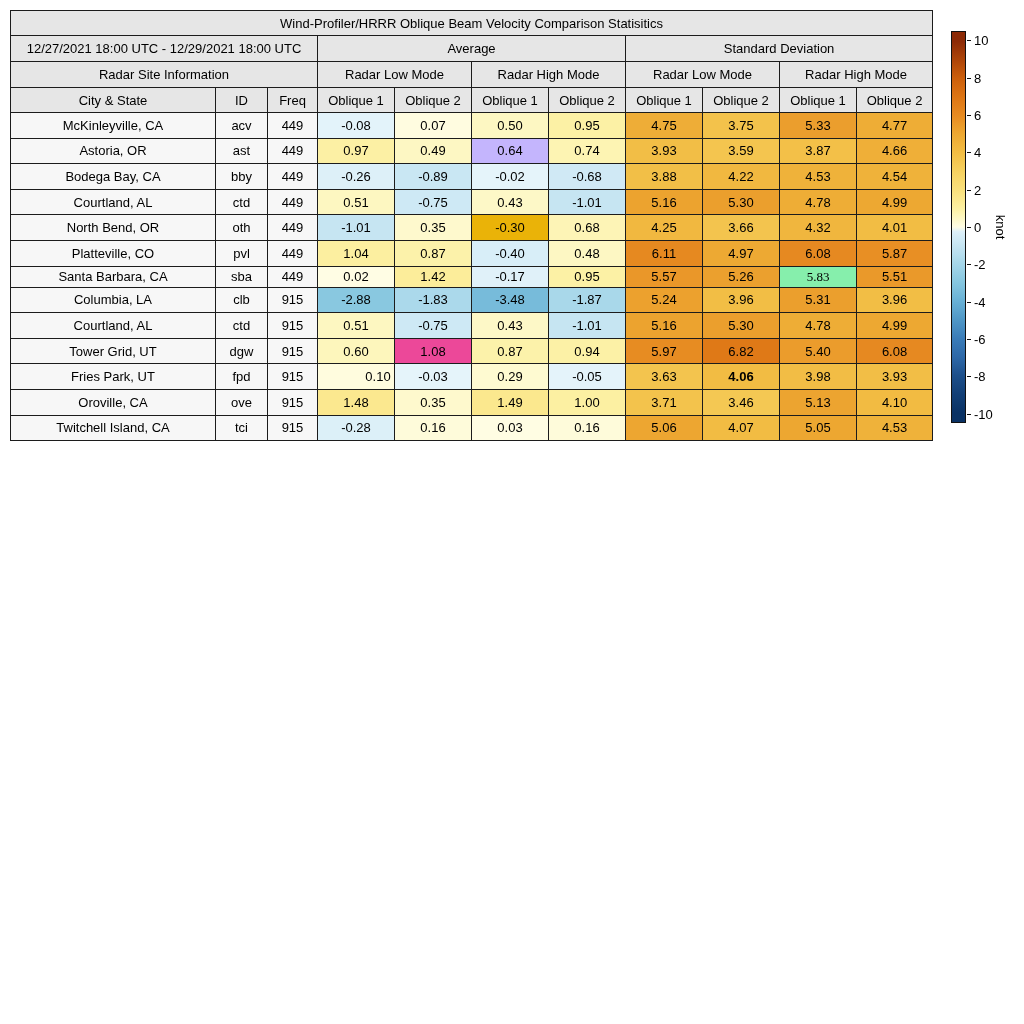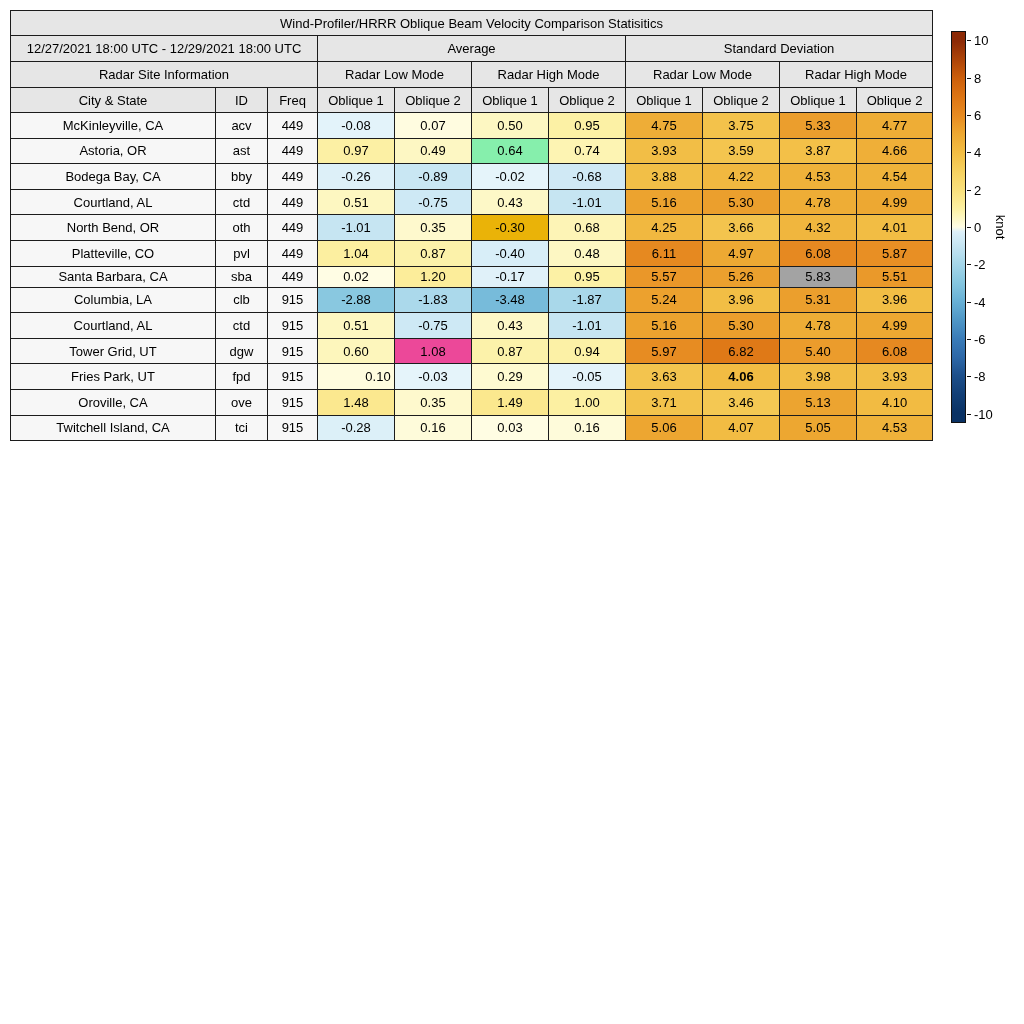--- a/index.html
+++ b/index.html
@@ -96,21 +96,21 @@
             <td style="background: rgb(243, 194, 75);">3.75</td>
             <td style="background: rgb(235, 158, 45);">5.33</td>
             <td style="background: rgb(238, 173, 54);">4.77</td>
           </tr>
           <tr style="height: 25.6px;">
             <td class="label-cell">Astoria, OR</td>
             <td class="label-cell">ast</td>
             <td class="label-cell">449</td>
             <td style="background: rgb(252, 240, 164);">0.97</td>
             <td style="background: rgb(253, 247, 195);">0.49</td>
-            <td style="background: #86efac;">0.64</td>
+            <td style="background: #c4b5fd;">0.64</td>
             <td style="background: rgb(253, 244, 179);">0.74</td>
             <td style="background: rgb(242, 190, 70);">3.93</td>
             <td style="background: rgb(244, 197, 79);">3.59</td>
             <td style="background: rgb(243, 192, 72);">3.87</td>
             <td style="background: rgb(239, 175, 56);">4.66</td>
           </tr>
           <tr style="height: 25.6px;">
             <td class="label-cell">Bodega Bay, CA</td>
             <td class="label-cell">bby</td>
             <td class="label-cell">449</td>
@@ -160,26 +160,26 @@
             <td style="background: rgb(230, 137, 32);">6.11</td>
             <td style="background: rgb(237, 169, 51);">4.97</td>
             <td style="background: rgb(230, 137, 33);">6.08</td>
             <td style="background: rgb(232, 143, 36);">5.87</td>
           </tr>
           <tr style="height: 21px;">
             <td class="label-cell">Santa Barbara, CA</td>
             <td class="label-cell">sba</td>
             <td class="label-cell">449</td>
             <td style="background: rgb(255, 253, 228);">0.02</td>
-            <td style="background: rgb(252, 237, 154);">1.20</td>
+            <td style="background: rgb(252, 237, 154);">1.42</td>
             <td style="background: rgb(224, 241, 249);">-0.17</td>
             <td style="background: rgb(252, 241, 165);">0.95</td>
             <td style="background: rgb(234, 151, 41);">5.57</td>
             <td style="background: rgb(235, 160, 46);">5.26</td>
-            <td style="background: #a3a3a3;">5.83</td>
+            <td style="background: #86efac; font-family: Liberation Serif, serif;">5.83</td>
             <td style="background: rgb(234, 153, 42);">5.51</td>
           </tr>
           <tr style="height: 25.6px;">
             <td class="label-cell">Columbia, LA</td>
             <td class="label-cell">clb</td>
             <td class="label-cell">915</td>
             <td style="background: rgb(137, 200, 224);">-2.88</td>
             <td style="background: rgb(171, 217, 235);">-1.83</td>
             <td style="background: rgb(119, 187, 218);">-3.48</td>
             <td style="background: rgb(169, 216, 234);">-1.87</td>

